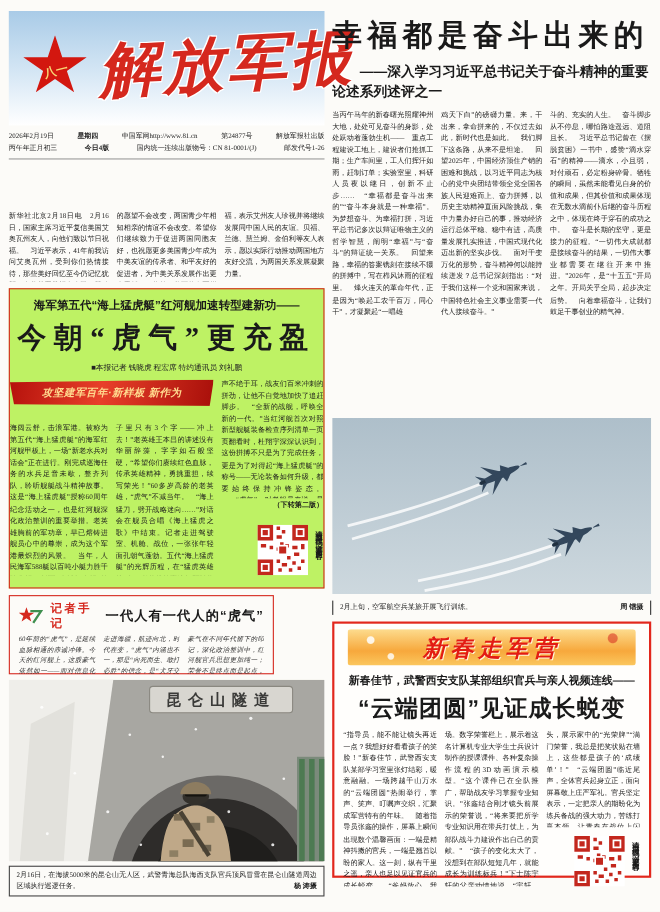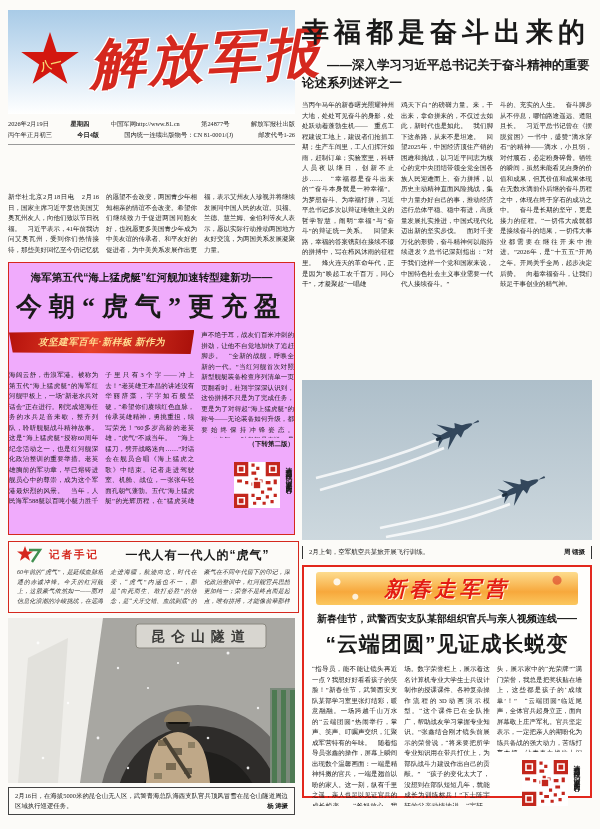--- a/index.html
+++ b/index.html
@@ -31,21 +31,21 @@
   
   .xi-headline { left:8px; top:150px; width:287px; font-family:"Liberation Sans",sans-serif;
                  font-weight:900; font-size:21px; letter-spacing:1px; text-align:center; white-space:nowrap; }
   .xi-cols { left:8px; top:192px; width:287px; height:64px; }
 
   .cols3 { display:flex; gap:7px; }
   .col { flex:1; font-size:6.5px; line-height:1.62; text-align:justify; overflow:hidden; color:#1c1c1c; }
 
   
   .navy { left:8px; top:262px; width:287px; height:273px; border:1.5px solid #d5281e;
-          padding:8px 0 4px; background:#f0abfc; }
+          padding:8px 0 4px; background:#bef264; }
   .kicker { text-align:center; font-family:"Liberation Sans",sans-serif; font-weight:700; font-size:10.5px; }
   .navy-headline { text-align:center; font-size:26px; font-weight:700; letter-spacing:7px;
                    font-family:"Liberation Serif",serif; margin-top:4px; white-space:nowrap; }
   .byline { text-align:center; font-size:7px; margin-top:5px; color:#222; }
   .navy-content { display:flex; gap:7px; margin-top:6px; height:178px; }
   .navy-left { flex:2; display:flex; flex-direction:column; min-width:0; }
   .banner-red { height:24px; flex:none; margin-bottom:16px;
                 background:linear-gradient(100deg,#b5120c,#e8402a 45%,#a80f0a);
                 clip-path:polygon(0 10%,100% 0,98% 100%,2% 94%);
                 color:#ffd98e; font-weight:900; font-size:9.5px; font-style:italic;
@@ -54,21 +54,21 @@
   .navy-left-cols { display:flex; gap:7px; flex:1; min-height:0; }
   .navy-right { flex:1; display:flex; flex-direction:column; min-width:0; }
   .navy-right .col { flex:none; height:108px; }
   .continuation { font-size:6.5px; text-align:right; margin:2px 0; font-weight:bold; }
   .qr-row { display:flex; align-items:center; justify-content:flex-end; gap:4px; margin-top:auto; }
   .qr { width:46px; height:46px; flex:none; }
   .qr-caption { writing-mode:vertical-rl; font-size:6.5px; letter-spacing:1.5px; line-height:1.5;
                 height:46px; font-weight:bold; font-family:"Liberation Sans",sans-serif; }
 
   
-  .journal { left:8px; top:541px; width:291px; height:72px; border:1px solid #d5281e; padding:4px 8px; }
+  .journal { left:8px; top:541px; width:241px; height:72px; border:1px solid #d5281e; padding:4px 8px; }
   .journal-head { display:flex; align-items:center; gap:6px; }
   .journal-label { color:#d5281e; font-weight:900; font-size:10.5px; font-family:"Liberation Sans",sans-serif;
                    letter-spacing:2px; }
   .journal-headline { flex:1; text-align:center; font-size:12px; font-weight:700; letter-spacing:1px;
                       font-family:"Liberation Sans",sans-serif; white-space:nowrap; }
   .journal-cols { display:flex; gap:7px; margin-top:4px; height:38px; }
   .journal .col { font-style:italic; font-size:6px; color:#333; }
 
   
   .tunnel { left:8px; top:618px; width:287px; height:165px; }
@@ -143,20 +143,21 @@
 
   <div class="abs xi-cols cols3">
     <div class="col">新华社北京2月18日电　2月16日，国家主席习近平复信美国艾奥瓦州友人，向他们致以节日祝福。　习近平表示，41年前我访问艾奥瓦州，受到你们热情接待，那些美好回忆至今仍记忆犹新。中美关系希望在人民，基础在民间，未来在青年，活力在地方。无论形势如何变化，中美两国人民交流合作</div>
     <div class="col">的愿望不会改变，两国青少年相知相亲的情谊不会改变。希望你们继续致力于促进两国同胞友好，也祝愿更多美国青少年成为中美友谊的传承者、和平友好的促进者，为中美关系发展作出更大贡献。　此前，美国艾奥瓦州友人致信习近平主席，代表艾奥瓦州友人向习近平主席和彭丽媛教授致以新春祝</div>
     <div class="col">福，表示艾州友人珍视并将继续发展同中国人民的友谊。贝福、兰德、慧兰姆、金伯利等友人表示，愿以实际行动推动两国地方友好交流，为两国关系发展凝聚力量。</div>
   </div>
 
   <div class="abs navy">
     <div class="kicker">海军第五代“海上猛虎艇”红河舰加速转型建新功——</div>
     <div class="navy-headline">今朝“虎气”更充盈</div>
+    <div class="byline">■本报记者 钱晓虎 程宏席 特约通讯员 刘礼鹏</div>
     <div class="navy-content">
       <div class="navy-left">
         <div class="banner-red">攻坚建军百年·新样板 新作为</div>
         <div class="navy-left-cols">
           <div class="col">海阔云舒，击浪军港。被称为第五代“海上猛虎艇”的海军红河舰甲板上，一场“新老水兵对话会”正在进行。刚完成巡海任务的水兵足音未歇，整齐列队，聆听舰艇战斗精神故事。　这是“海上猛虎艇”授称60周年纪念活动之一，也是红河舰深化政治整训的重要举措。老英雄胸前的军功章，早已熔铸进舰员心中的尊崇，成为这个军港最炽烈的风景。　当年，人民海军588艇以百吨小艇力胜千吨敌舰，创下“小艇打大舰”的经典战例。1966年2月3日，国防部授予588艇“海上猛虎艇”荣誉称号。</div>
           <div class="col">子里只有3个字——冲上去！”老英雄王本昌的讲述没有华丽辞藻，字字如石般坚硬，“希望你们赓续红色血脉，传承英雄精神，勇挑重担，续写荣光！”60多岁高龄的老英雄，“虎气”不减当年。　“海上猛刀，劈开战略迷向……”对话会在舰员合唱《海上猛虎之歌》中结束。记者走进驾驶室、机舱、战位，一张张年轻面孔朝气蓬勃。五代“海上猛虎艇”的光辉历程，在“猛虎英雄榜”上，老英雄的事迹与新时代官兵的立功喜报并列辉映。　决胜海疆不仅需要过硬技术，更需要顽强意志。</div>
         </div>
       </div>
       <div class="navy-right">
         <div class="col">声不绝于耳，战友们百米冲刺的拼劲，让他不自觉地加快了追赶脚步。　“全新的战舰，呼唤全新的一代。”当红河舰首次对照新型舰艇装备检查序列清单一页页翻看时，杜翔宇深深认识到，这份拼搏不只是为了完成任务，更是为了对得起“海上猛虎艇”的称号——无论装备如何升级，都要始终保持冲锋姿态。　——“虎气”，对老舰员来说，是礼炮齐鸣；对新一代官兵来说，是丹心依旧。</div>

